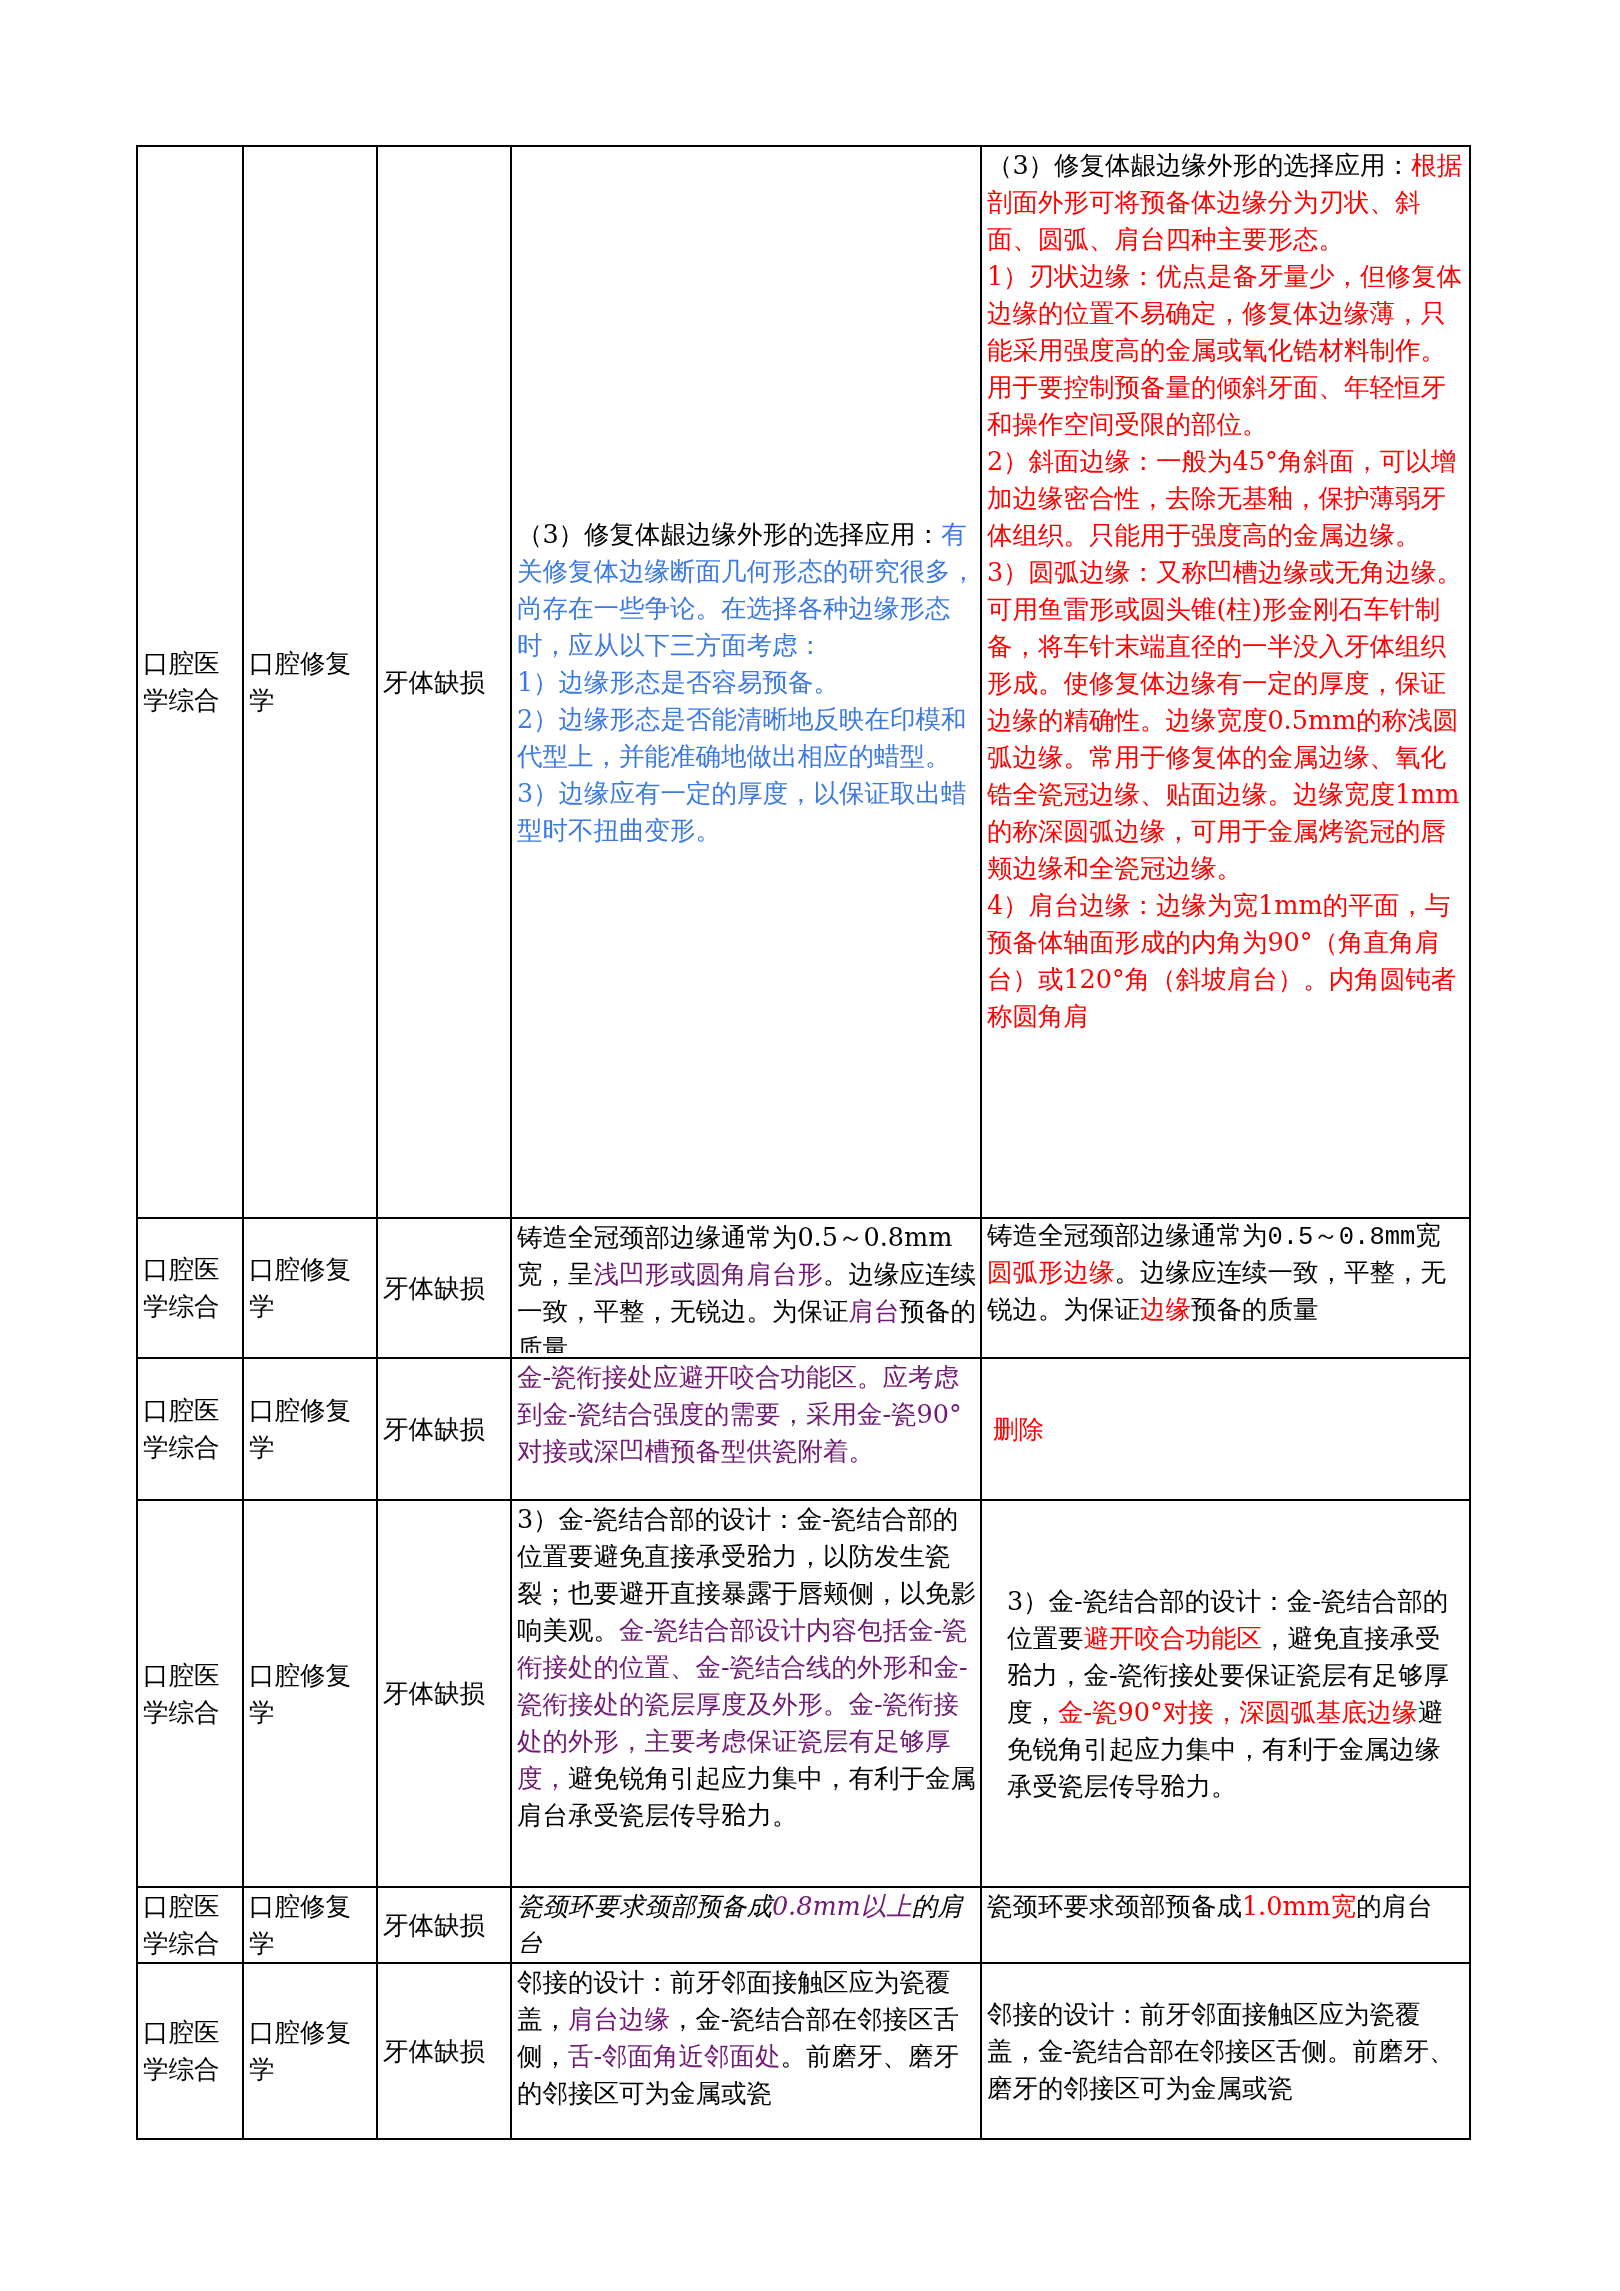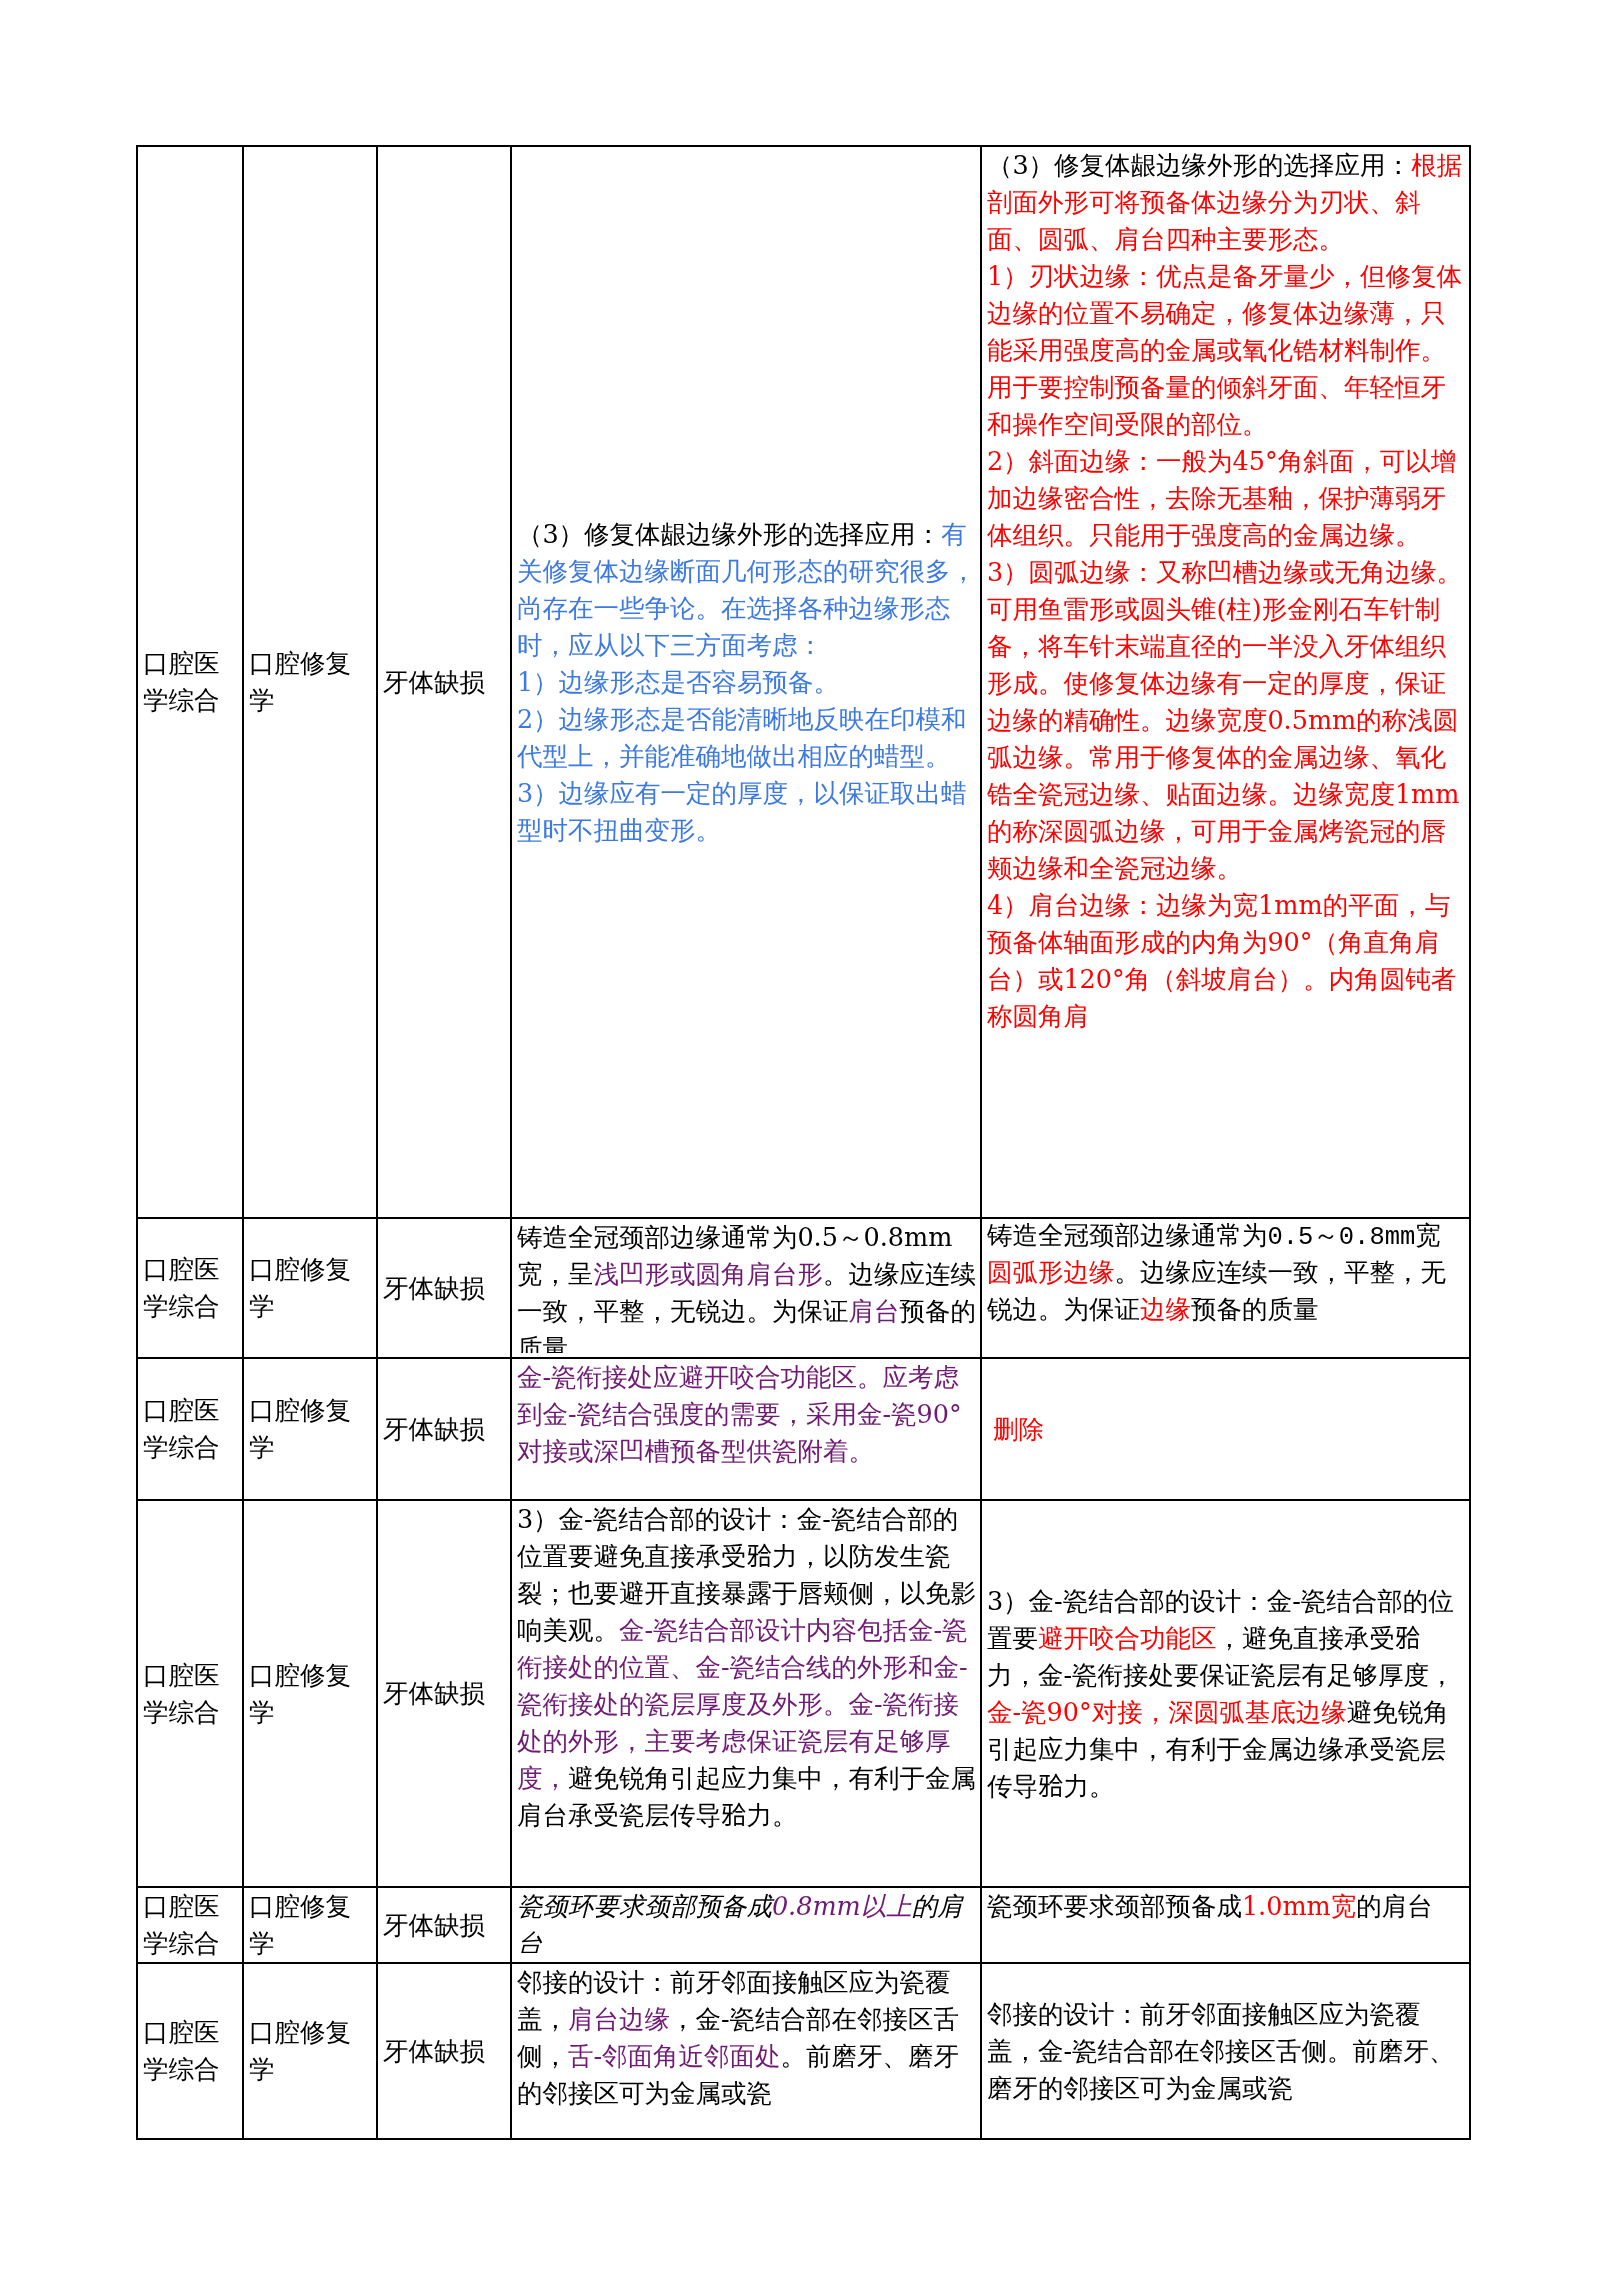--- a/index.html
+++ b/index.html
@@ -63,21 +63,21 @@
         </td>
     </tr>
     <tr style="height: 387px;">
       <td style="height: 384px; max-height: 384px;">口腔医学综合</td>
       <td style="height: 384px; max-height: 384px;">口腔修复学</td>
       <td style="height: 384px; max-height: 384px;">牙体缺损</td>
       <td class="top" style="height: 384px; max-height: 384px;">
           <div class="clip" style="max-height: 381px;"><span class="seg-black">3）金-瓷结合部的设计：金-瓷结合部的位置要避免直接承受𬌗力，以防发生瓷裂；也要避开直接暴露于唇颊侧，以免影响美观。</span><span class="seg-cyan">金-瓷结合部设计内容包括金-瓷衔接处的位置、金-瓷结合线的外形和金-瓷衔接处的瓷层厚度及外形。金-瓷衔接处的外形，主要考虑保证瓷层有足够厚度，</span><span class="seg-black">避免锐角引起应力集中，有利于金属肩台承受瓷层传导𬌗力。</span></div>
         </td>
       <td style="height: 384px; max-height: 384px;">
-          <div class="clip" style="max-height: 381px;"><span class="seg-black">3）金-瓷结合部的设计：金-瓷结合部的位置要</span><span class="seg-red">避开咬合功能区</span><span class="seg-black">，避免直接承受𬌗力，金-瓷衔接处要保证瓷层有足够厚度，</span><span class="seg-red">金-瓷90°对接，深圆弧基底边缘</span><span class="seg-black">避免锐角引起应力集中，有利于金属边缘承受瓷层传导𬌗力。</span></div>
+          <div class="clip" style="max-height: 381px; margin-left: 20px;"><span class="seg-black">3）金-瓷结合部的设计：金-瓷结合部的位置要</span><span class="seg-red">避开咬合功能区</span><span class="seg-black">，避免直接承受𬌗力，金-瓷衔接处要保证瓷层有足够厚度，</span><span class="seg-red">金-瓷90°对接，深圆弧基底边缘</span><span class="seg-black">避免锐角引起应力集中，有利于金属边缘承受瓷层传导𬌗力。</span></div>
         </td>
     </tr>
     <tr style="height: 71px;">
       <td class="top" style="height: 68px; max-height: 68px;">口腔医学综合</td>
       <td class="top" style="height: 68px; max-height: 68px;">口腔修复学</td>
       <td style="height: 68px; max-height: 68px;">牙体缺损</td>
       <td class="top" style="height: 68px; max-height: 68px; font-style: italic;">
           <div class="clip" style="max-height: 65px;"><span class="seg-black">瓷颈环要求颈部预备成</span><span class="seg-cyan">0.8mm以上</span><span class="seg-black">的肩台</span></div>
         </td>
       <td class="top" style="height: 68px; max-height: 68px;">

